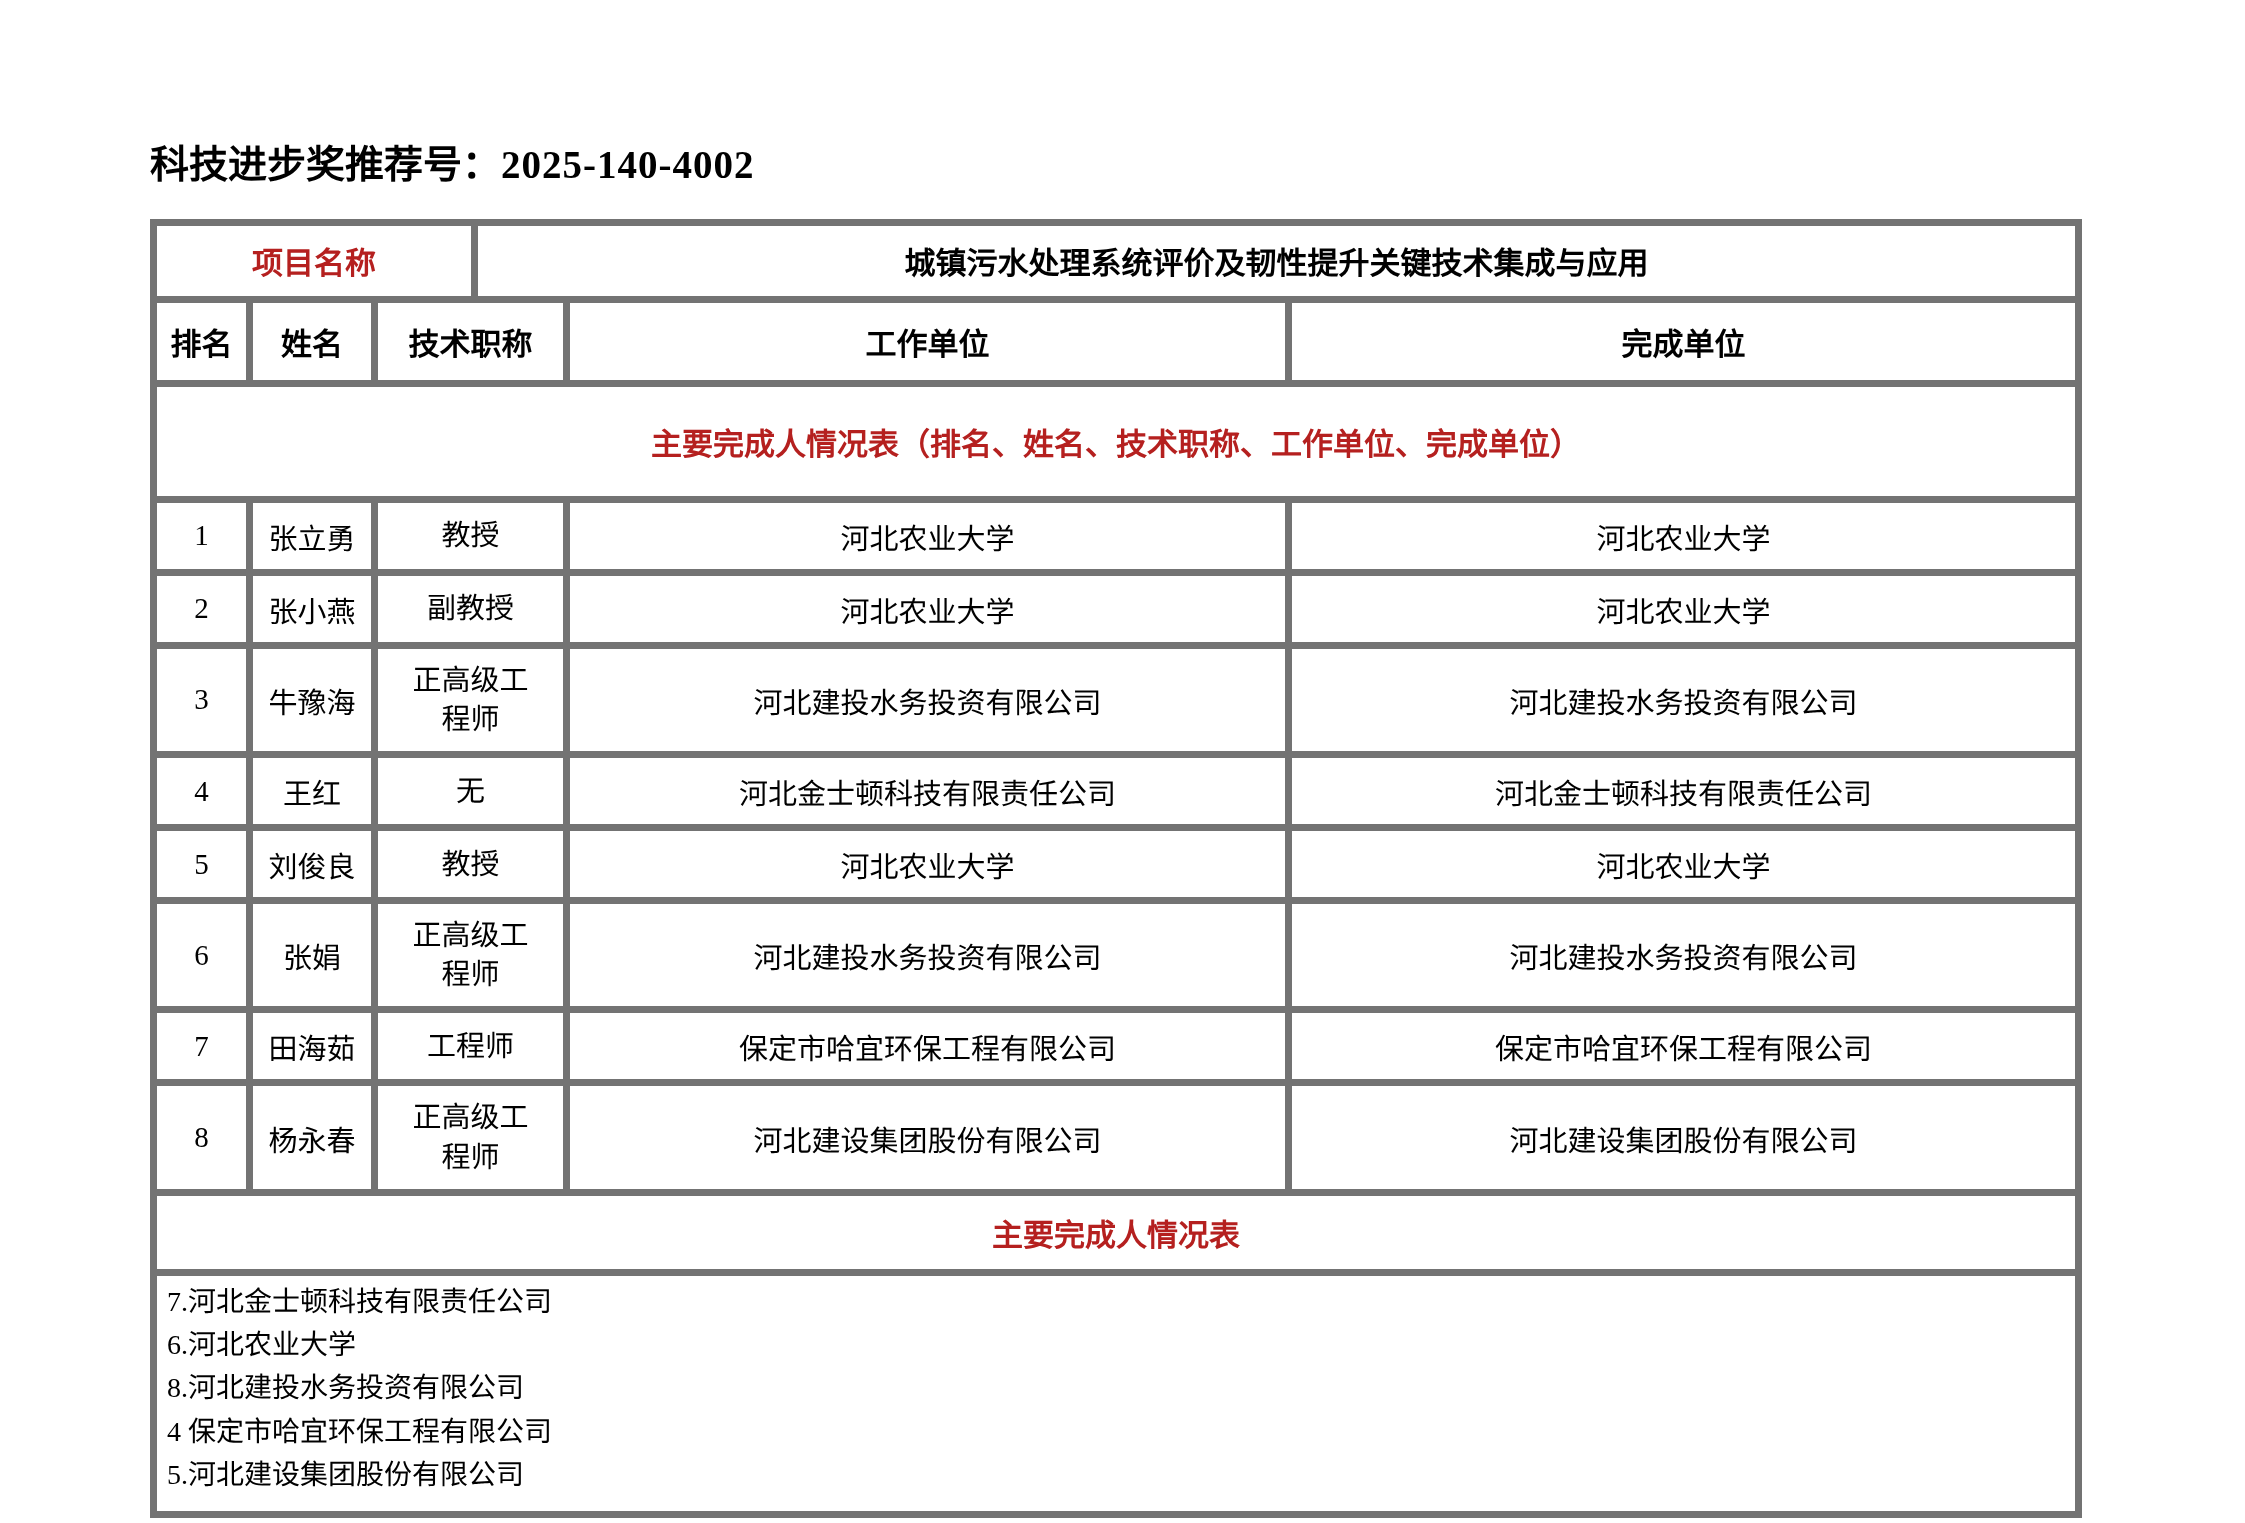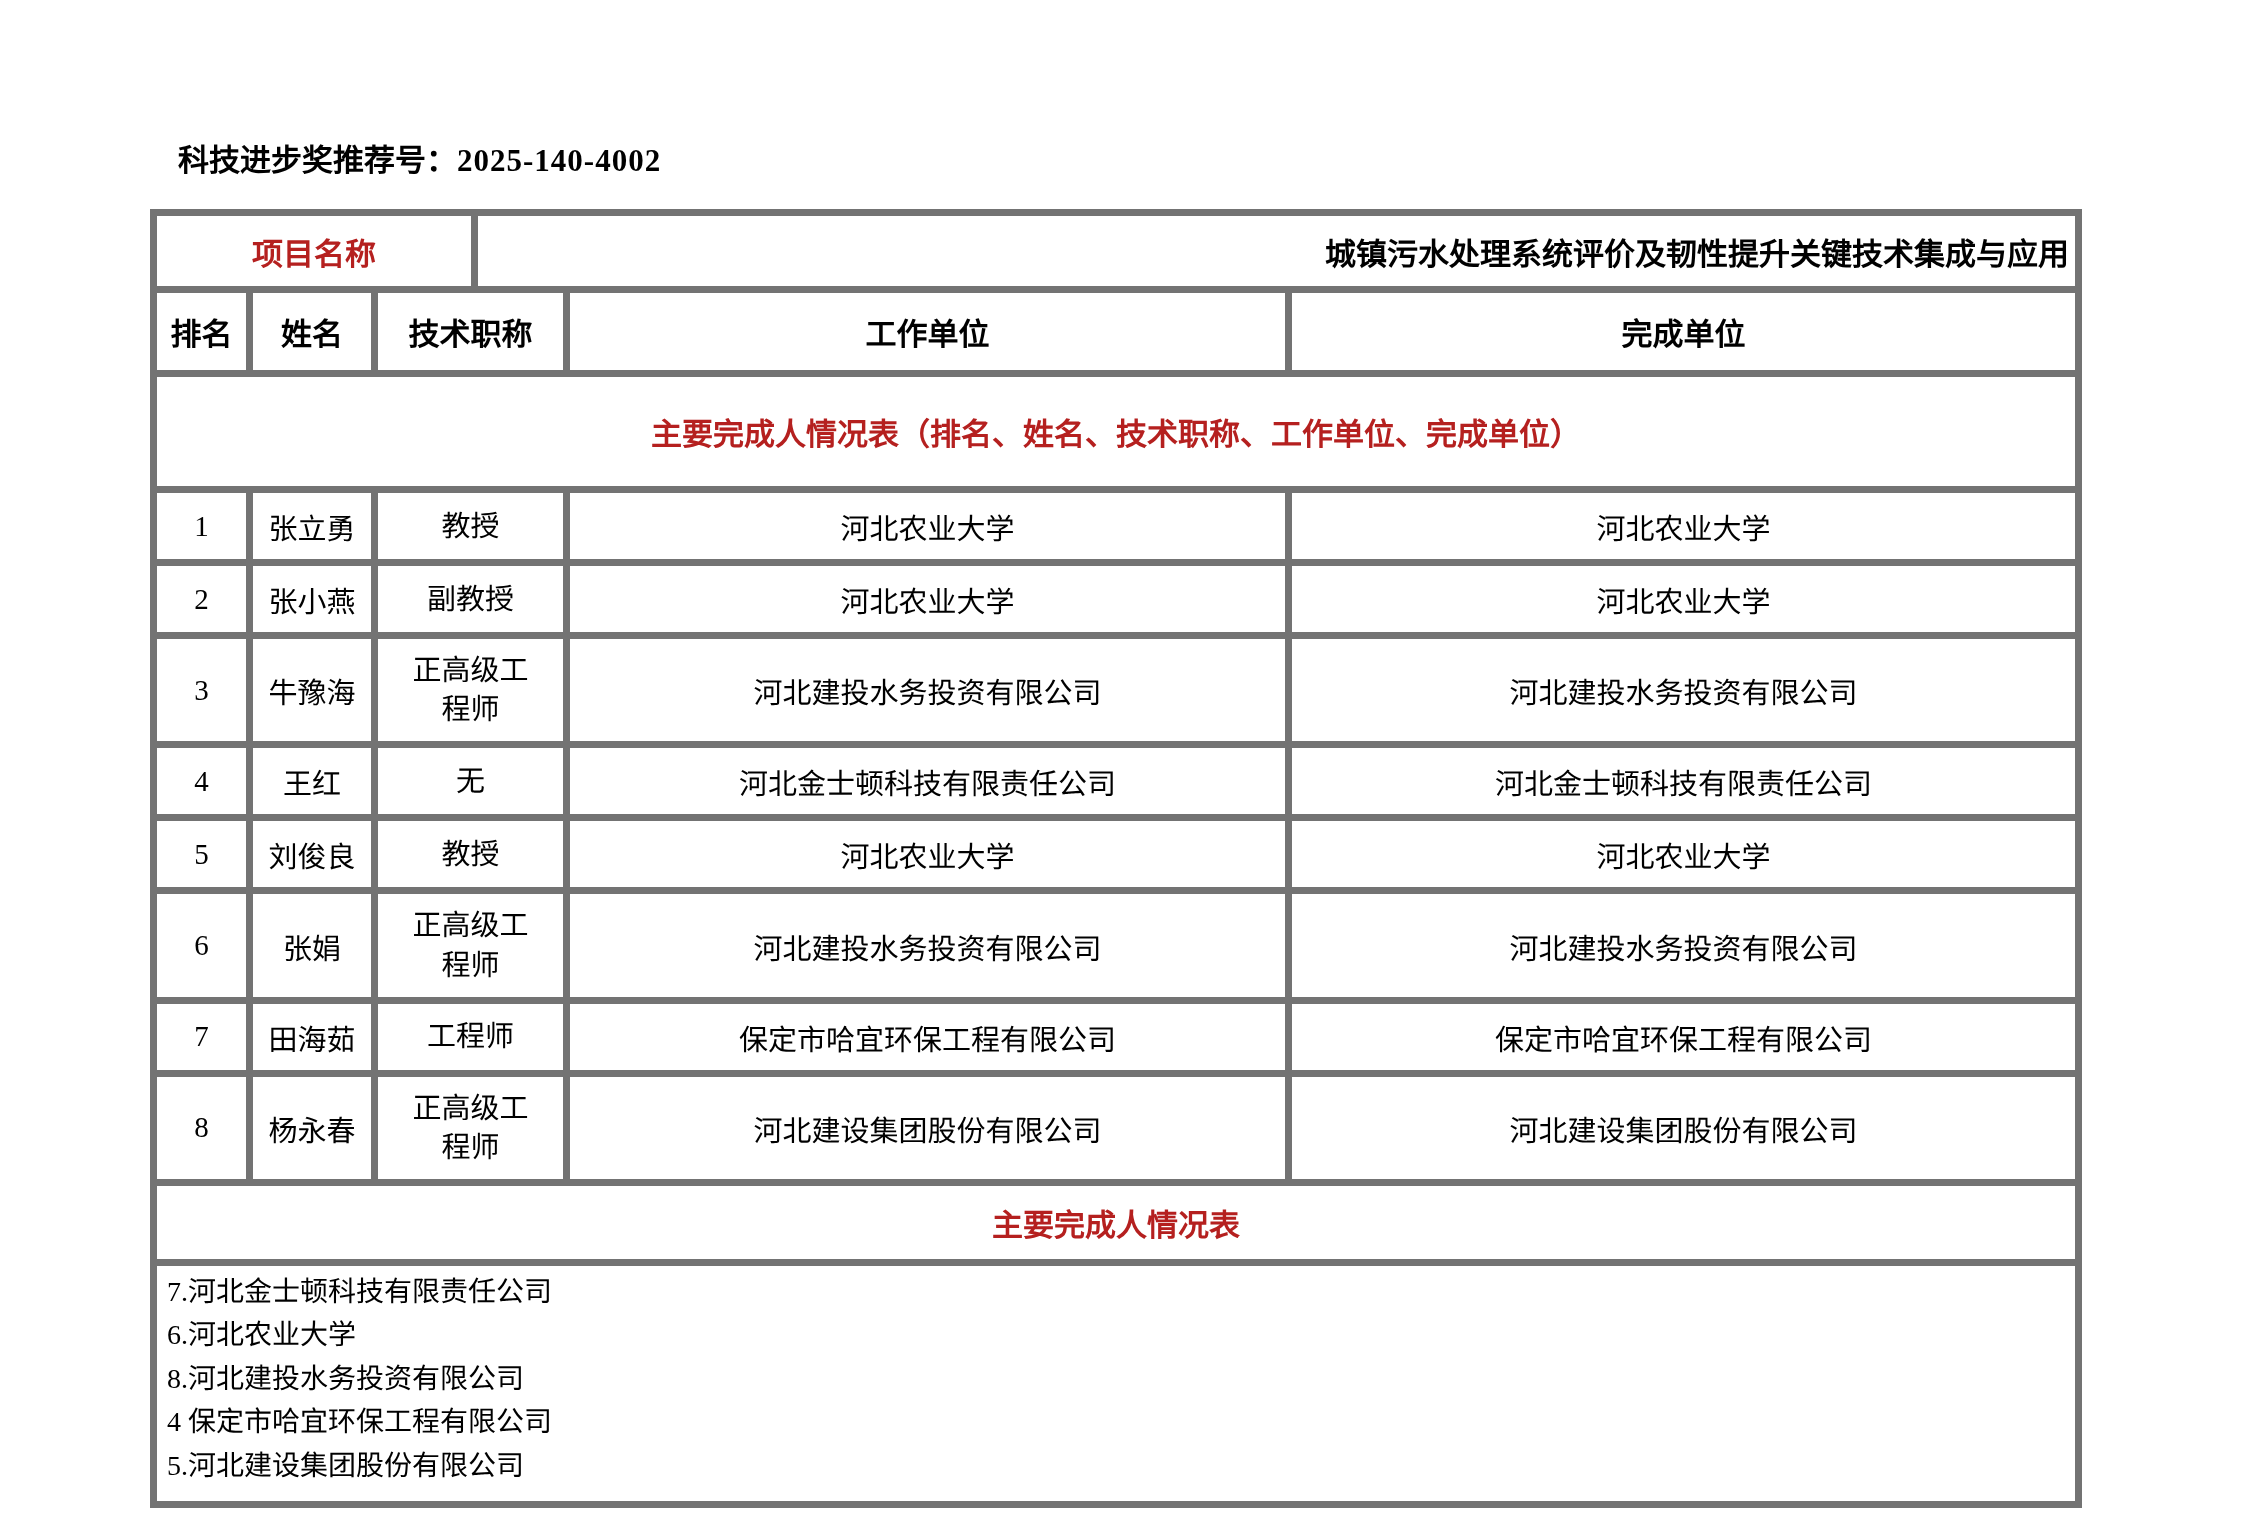--- a/index.html
+++ b/index.html
@@ -21,23 +21,22 @@
   }
   .attachment {
     font-family: "Liberation Sans", sans-serif;
     font-weight: bold;
     font-size: 42px;
     line-height: 1.1;
   }
   .rec-line {
     margin-top: 52px;
     font-weight: bold;
-    font-size: 31px;
+    font-size: 39px;
     line-height: 1.2;
-    margin-left: 28px;
   }
   .rec-line .rec-number {
     font-family: "Liberation Serif", serif;
     letter-spacing: 1px;
   }
   table.doc-table {
     margin-top: 30px;
     width: 1925px;
     border-collapse: collapse;
     table-layout: fixed;
@@ -52,21 +51,21 @@
     color: var(--red);
     font-weight: bold;
     font-size: 31px;
     text-align: center;
     padding: 12px 6px;
     height: 46px;
   }
   .value-strong {
     font-weight: bold;
     font-size: 31px;
-    text-align: right;
+    text-align: center;
     padding: 12px 6px;
   }
   .section-title {
     color: var(--red);
     font-weight: bold;
     font-size: 31px;
     text-align: center;
     padding: 32px 8px;
   }
   .units-title {

